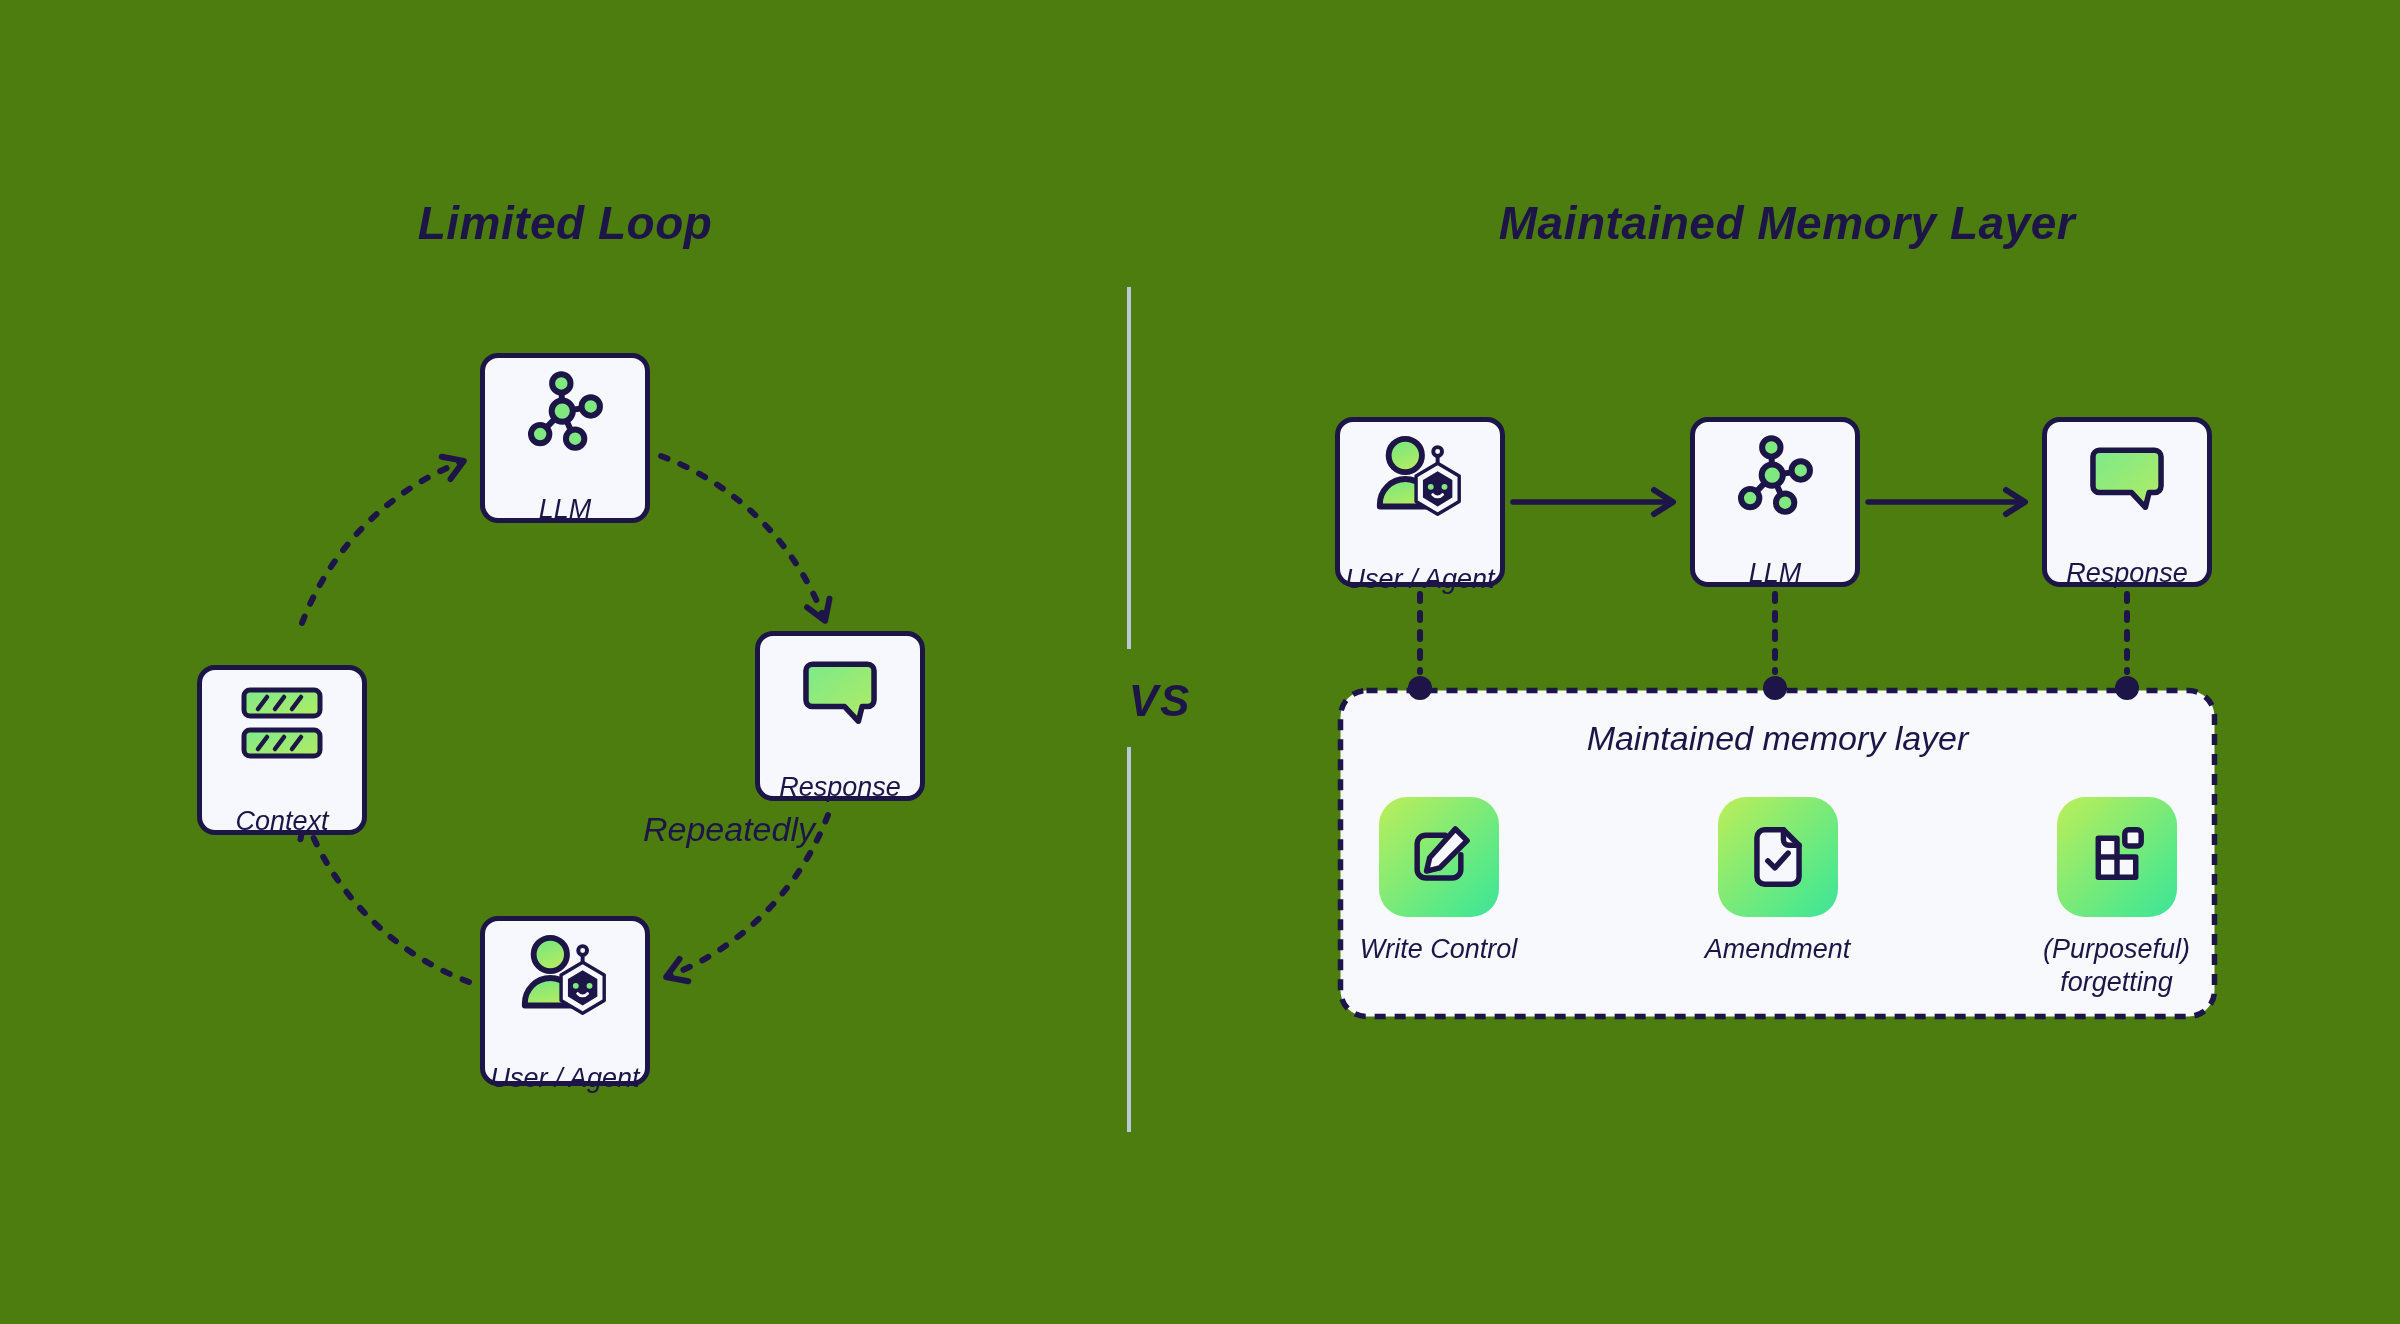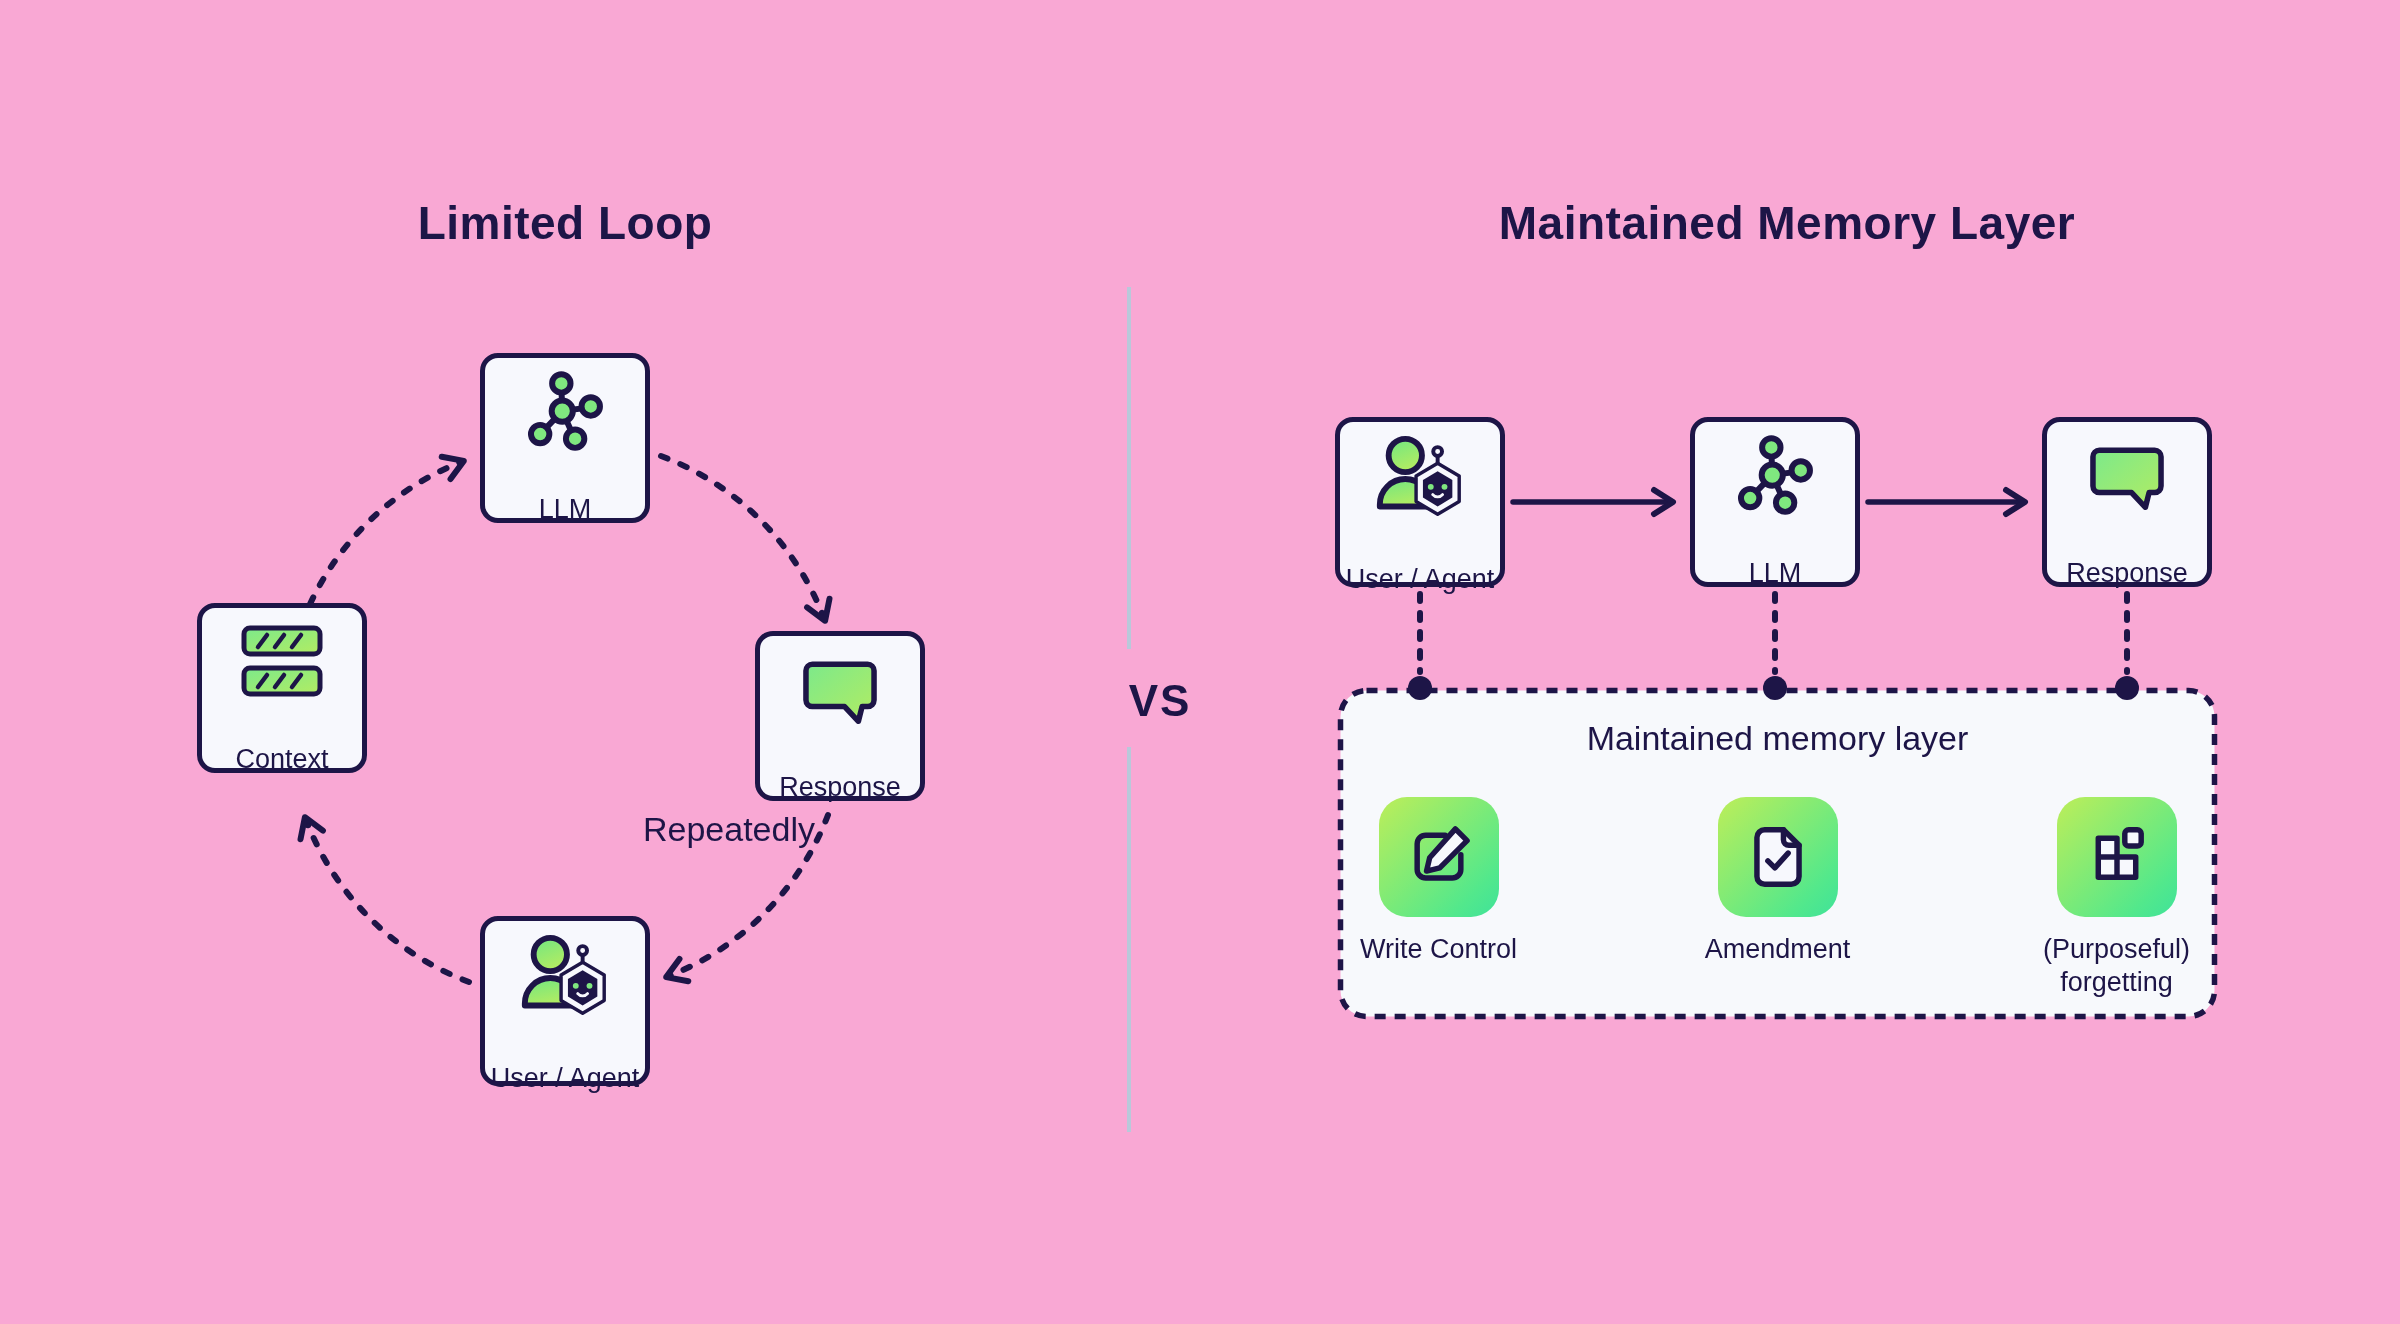--- a/index.html
+++ b/index.html
@@ -1,30 +1,30 @@
 <!DOCTYPE html>
 <html><head>
 <meta charset="utf-8">
 <style>
   html,body{margin:0;padding:0;}
   body{font-family:"Liberation Sans","DejaVu Sans",sans-serif;}
-  .stage{position:relative;width:2400px;height:1324px;background:#f9a8d4;overflow:hidden;color:#1d1547;}
+  .stage{position:relative;width:2400px;height:1324px;background:#4d7c0f;overflow:hidden;color:#1d1547;font-style:italic;}
 
   .section-title{position:absolute;text-align:center;font-size:46px;font-weight:700;color:#1d1547;letter-spacing:.5px;}
   #left-title{left:165px;top:196px;width:800px;}
   #right-title{left:1387px;top:196px;width:800px;}
 
   .node{position:absolute;width:170px;height:170px;background:#f7f8fd;border:5px solid #1d1547;border-radius:18px;
         box-sizing:border-box;display:flex;flex-direction:column;align-items:center;}
   .node .iconwrap{flex:1;display:flex;align-items:center;justify-content:center;padding-top:8px;}
   .node .nlabel{padding-bottom:14px;font-size:27px;font-weight:500;color:#1d1547;white-space:nowrap;margin-top:36px;}
 
   
   #lnode-llm{left:480px;top:353px;}
-  #lnode-context{left:197px;top:603px;}
+  #lnode-context{left:197px;top:665px;}
   #lnode-response{left:755px;top:631px;}
   #lnode-user{left:480px;top:916px;}
 
   .caption{position:absolute;left:315px;top:810px;width:500px;text-align:right;
            font-size:34px;line-height:38px;font-weight:500;color:#1d1547;}
 
   
   .divider-seg{position:absolute;left:1127px;width:4px;background:#b9c8da;}
   #divider-top{top:287px;height:362px;}
   #divider-bottom{top:747px;height:385px;}

